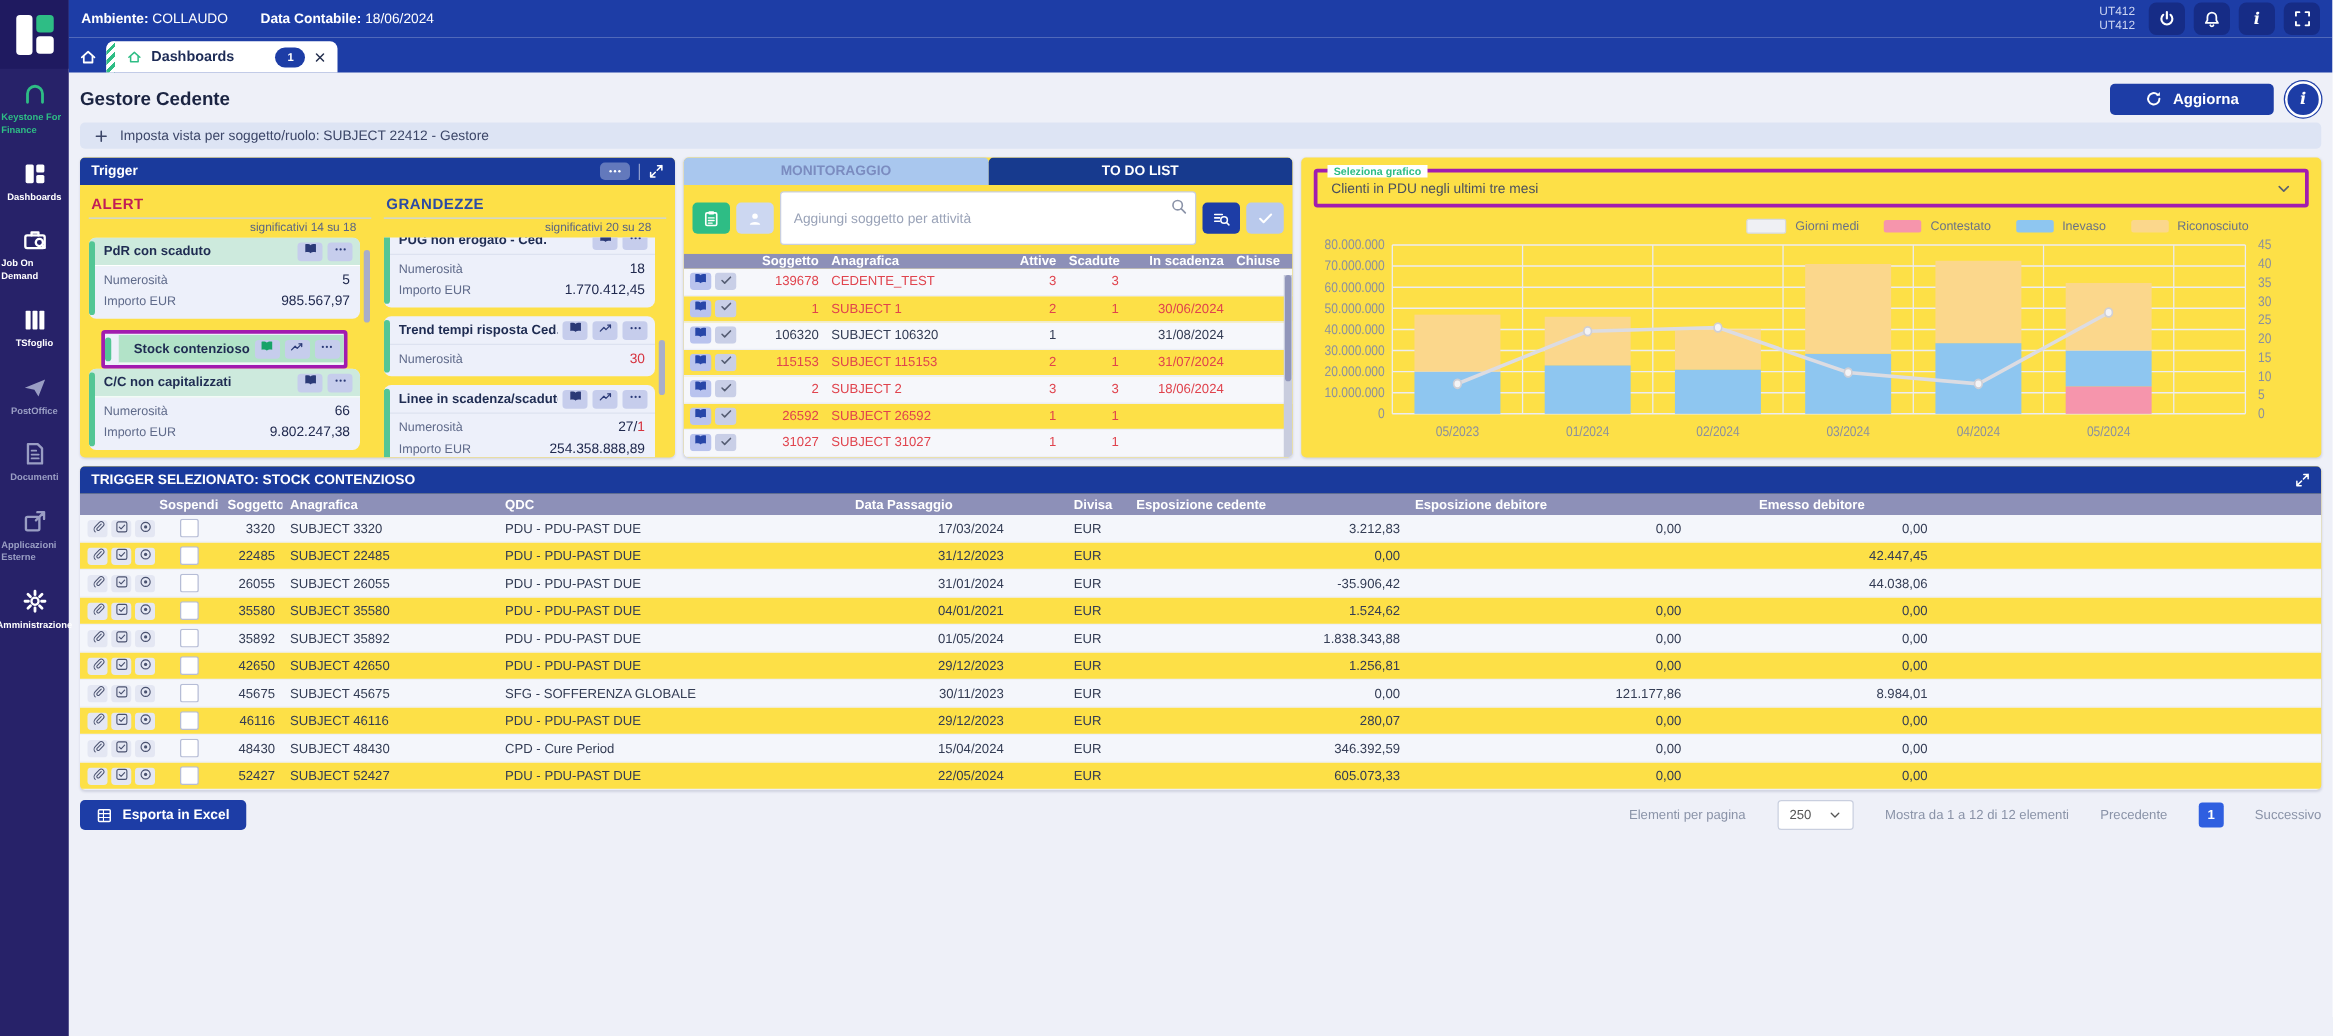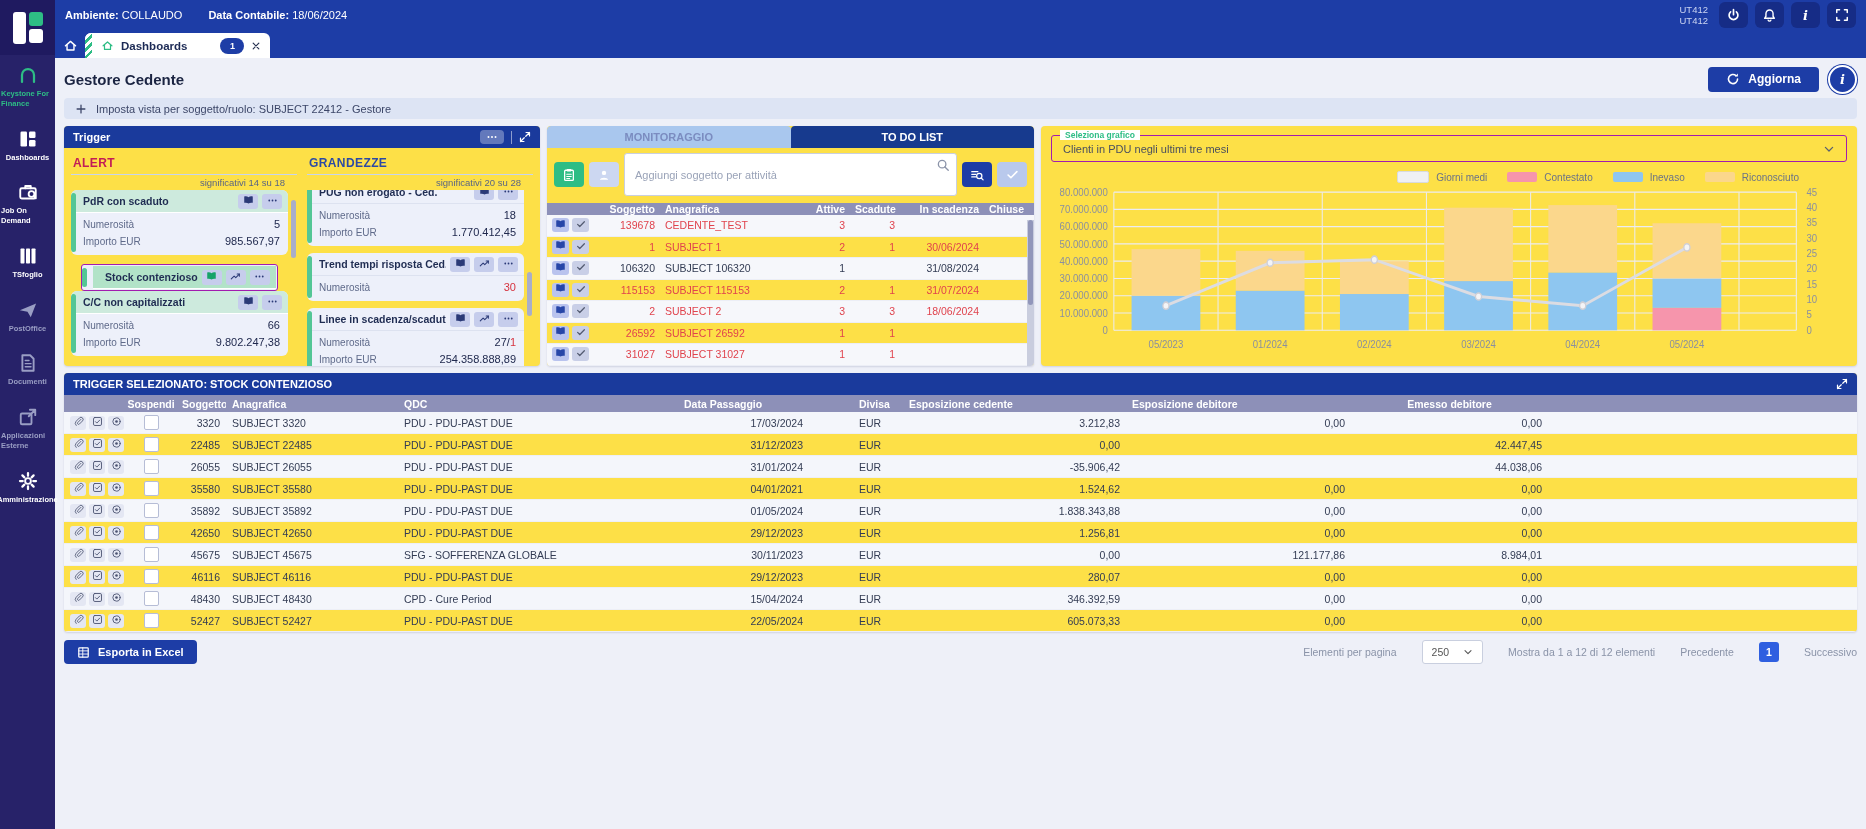--- a/index.html
+++ b/index.html
@@ -30,21 +30,21 @@
   .tab{height:25px;background:#fff;border-radius:6px 6px 0 0;display:flex;align-items:center;gap:7px;padding-right:9px;overflow:hidden;cursor:pointer}
   .tab-stripe{width:7px;height:25px;background:repeating-linear-gradient(135deg,#2ebd85 0 2.5px,#fff 2.5px 5.5px)}
   .tab .homeic{color:#2ebd85;display:flex;margin-left:2px}
   .tab .tlbl{font-size:11.5px;font-weight:bold;color:#1c2a55;margin-right:26px}
   .badge{min-width:16px;height:16px;border-radius:8px;background:#1d3da6;color:#fff;font-size:9px;font-weight:bold;display:flex;align-items:center;justify-content:center;padding:0 4px}
   .tab .x{color:#25304f;display:flex;cursor:pointer}
   
   .content{flex:1;padding:7px 9px;overflow:hidden}
   .pagehead{display:flex;align-items:center;height:28px;margin-bottom:5px}
   .pagetitle{font-size:15px;font-weight:bold;color:#1b2442}
-  .btn-aggiorna{margin-left:auto;background:#1d3da6;color:#fff;height:25px;border-radius:4px;display:flex;align-items:center;gap:8px;padding:0 18px;font-size:12px;font-weight:bold;cursor:pointer}
+  .btn-aggiorna{margin-left:auto;background:#1d3da6;color:#fff;height:25px;border-radius:4px;display:flex;align-items:center;gap:8px;padding:0 28px;font-size:12px;font-weight:bold;cursor:pointer}
   .btn-info{width:25px;height:25px;border-radius:50%;background:#1d3da6;color:#fff;margin-left:9px;display:flex;align-items:center;justify-content:center;font-family:"DejaVu Serif",serif;font-style:italic;font-weight:bold;font-size:13px;cursor:pointer;border:2px solid #fff;box-shadow:0 0 0 1px #1d3da6}
   .imposta{height:21px;background:#dde4f4;border-radius:4px;display:flex;align-items:center;gap:9px;padding:0 11px;font-size:11px;color:#3c4668;margin-bottom:7px;cursor:pointer}
   .imposta .plus{display:flex;color:#3c4668}
   
   .panels{display:flex;gap:7px;height:240px;margin-bottom:7px}
   .panel{background:#fde047;border-radius:4px;box-shadow:0 1px 2px rgba(25,35,90,.14);display:flex;flex-direction:column;overflow:hidden}
   .phead{height:22px;background:#1a3a9c;color:#fff;font-size:11px;font-weight:bold;display:flex;align-items:center;padding:0 9px;flex-shrink:0}
   .phead .pright{margin-left:auto;display:flex;align-items:center;gap:7px}
   .dots-chip{width:24px;height:14px;border-radius:4px;background:rgba(255,255,255,.32);display:flex;align-items:center;justify-content:center;color:#fff;cursor:pointer}
   .pdiv{width:1px;height:13px;background:rgba(255,255,255,.5)}
@@ -100,21 +100,21 @@
   .c4{width:50px;text-align:right}
   .c5{width:84px;text-align:right}
   .c6{flex:1}
   .rchip{min-width:17px;height:14px;border-radius:3px;display:flex;align-items:center;justify-content:center;cursor:pointer}
   .rchip.bk{background:#b9c3ee;color:#2746a8}
   .rchip.ck{background:#c9cfe7;color:#555d73}
   .vtrack{position:absolute;right:0;top:17px;bottom:0;width:7px;background:#c9cdde}
   .vtrack .vt{position:absolute;top:0;left:1px;width:5px;height:58%;border-radius:3px;background:#9196ba}
   
   .analytics{flex:1}
-  .sel{position:relative;margin:9px 10px 0;height:25px;border:1px solid #a21caf;border-radius:3px;display:flex;align-items:center;padding:0 11px;font-size:11px;color:#4a4f5e;cursor:pointer}
+  .sel{position:relative;margin:9px 10px 0;height:25px;border:3px solid #a21caf;border-radius:3px;display:flex;align-items:center;padding:0 11px;font-size:11px;color:#4a4f5e;cursor:pointer}
   .sel-label{position:absolute;top:-6px;left:8px;background:#fff;padding:0 5px;font-size:8.5px;color:#2ebd85;font-weight:bold}
   .sel .chev{margin-left:auto;color:#5a6170;display:flex}
   .legend{display:flex;gap:20px;justify-content:flex-end;margin:9px 58px 0 0;font-size:10px;color:#6a7287;align-items:center}
   .litem{display:flex;align-items:center}
   .sw{width:30px;height:10px;border-radius:2px;margin-right:7px}
   .chartwrap{flex:1;position:relative;margin:2px 6px 0 4px}
   
   .bpanel{margin-bottom:0}
   .bt-head{display:flex;background:#8d90b8;color:#fff;font-size:10.5px;font-weight:bold;height:17px;align-items:center}
   .bt-head div,.bt-row div{padding:0 6px;box-sizing:border-box;white-space:nowrap;overflow:hidden}

